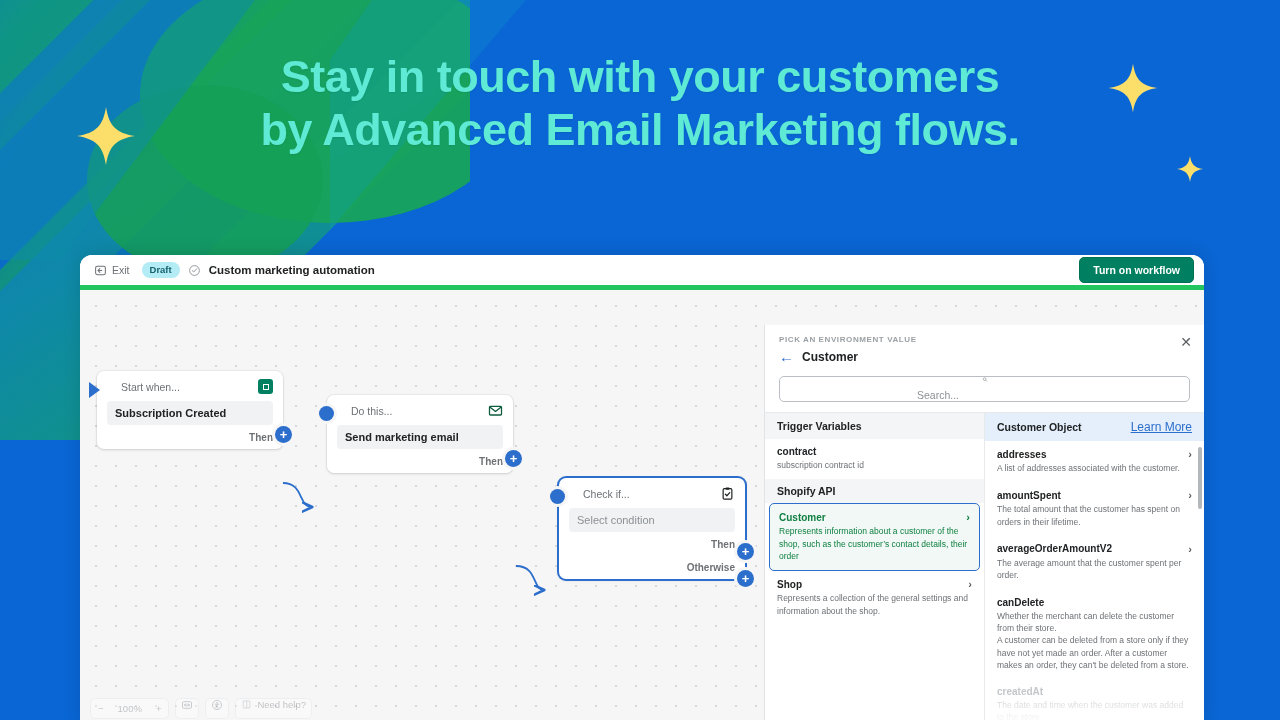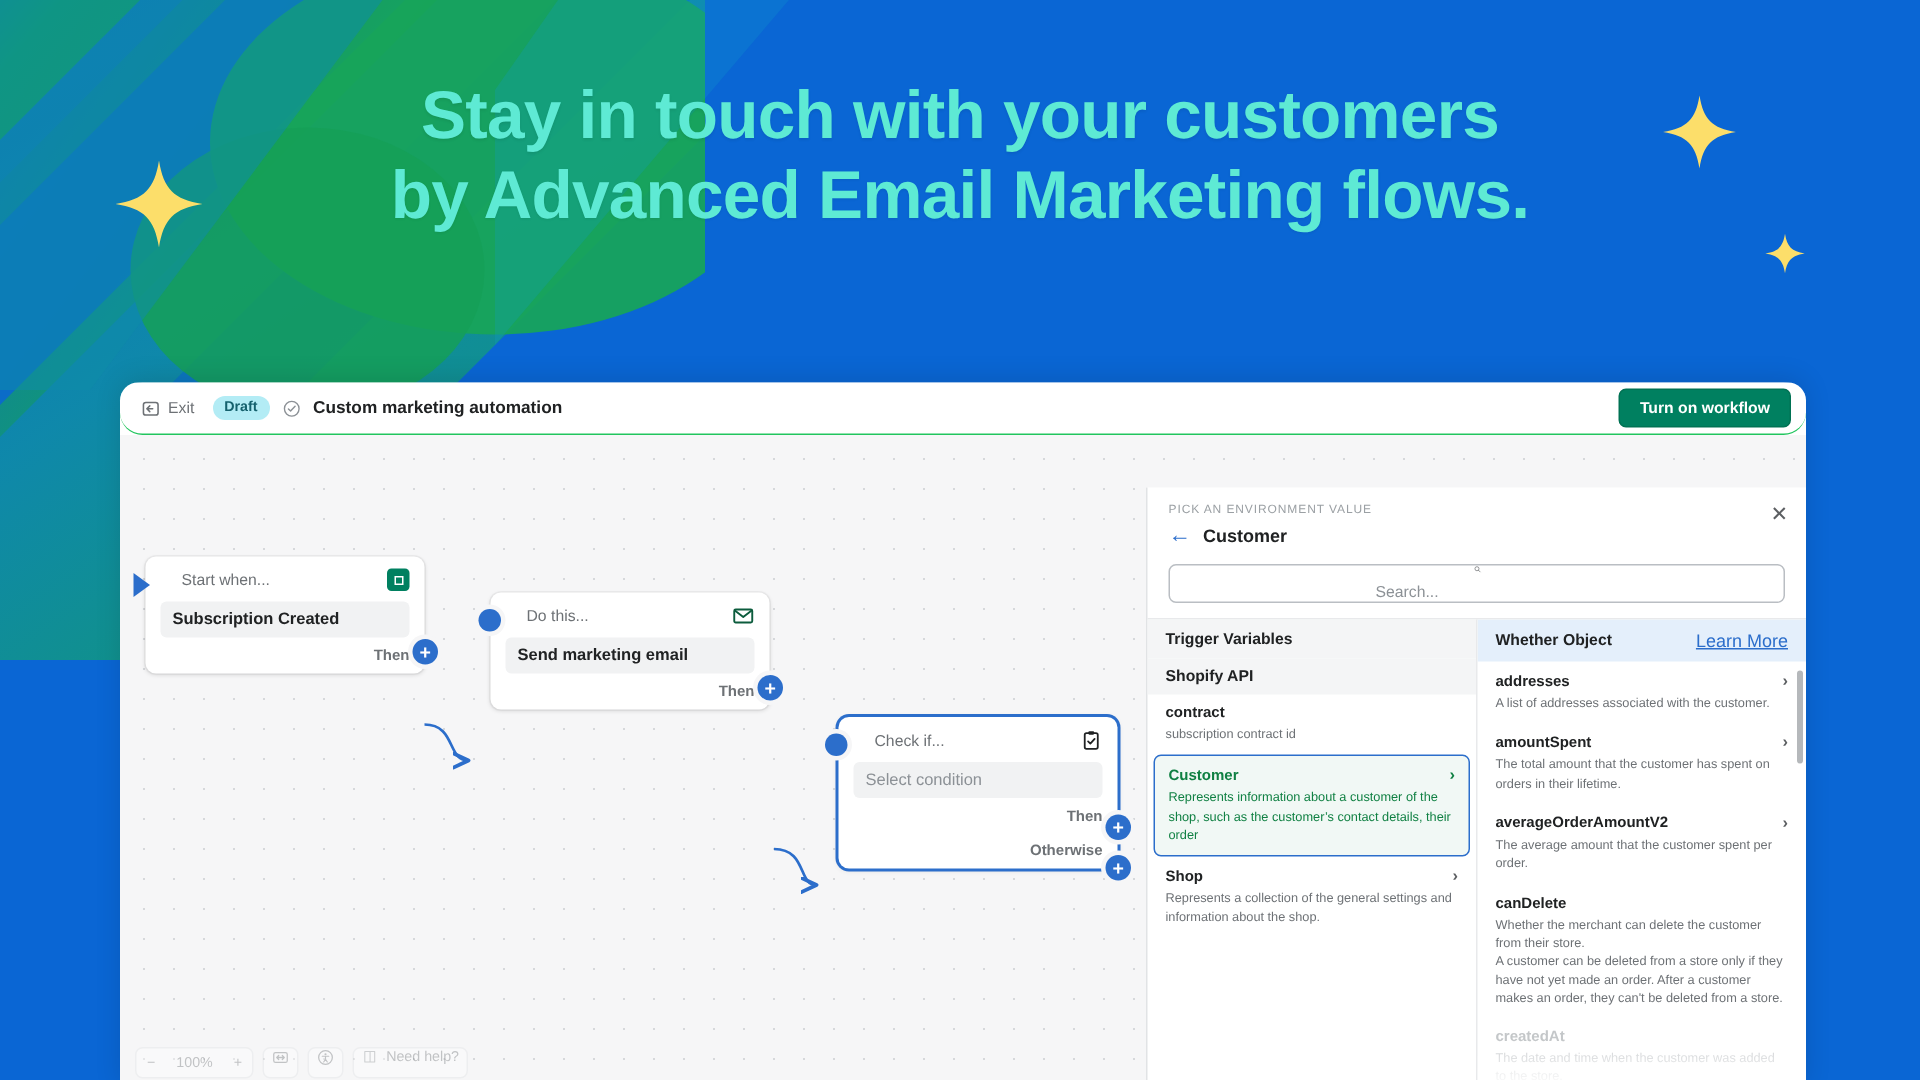--- a/index.html
+++ b/index.html
@@ -36,24 +36,23 @@
     background: #ffffff;
     border-radius: 12px 12px 0 0;
     overflow: hidden;
     box-shadow: 0 -2px 18px rgba(0,0,0,0.12);
   }
 
   
   .topbar {
     position: absolute; left:0; top:0; width: 100%; height: 35px;
     background: #ffffff;
-    border-bottom: 1px solid #22c55e;
+    border-bottom: 5px solid #22c55e;
     display: flex; align-items: center; padding: 0 10px;
     gap: 8px;
-    border-radius: 15px;
   }
   .exit-btn { display:flex; align-items:center; gap:5px; color:#6d7175;
               font-size:10.5px; cursor:pointer; padding:2px 4px; border-radius:4px; }
   .badge-draft {
     background:#b3ecf5; color:#15616d; font-size:9.5px; font-weight:600;
     padding:2px 8px; border-radius:10px; line-height:1.3;
   }
   .title-check { color:#8c9196; display:flex; align-items:center; }
   .wf-title { font-size:11.5px; font-weight:700; color:#202223; }
   .turnon-btn {
@@ -132,21 +131,21 @@
 
   
   #panel {
     position:absolute; right:0; top:35px; bottom:0; width:440px;
     background:#fff; border-left:1px solid #e1e3e5;
     display:flex; flex-direction:column;
   }
   .panel-head { padding:10px 14px 6px 14px; position:relative; }
   .panel-kicker {
     font-size:8px; letter-spacing:0.6px; color:#9ba0a4;
-    text-transform:uppercase; font-weight:400;
+    text-transform:uppercase; font-weight:700;
   }
   .panel-titlerow { display:flex; align-items:center; gap:8px; margin-top:5px; }
   .back-arrow { color:#2c6ecb; font-size:15px; line-height:1; cursor:pointer; }
   .panel-title { font-size:12px; font-weight:700; color:#202223; }
   .panel-close {
     position:absolute; right:12px; top:10px; color:#5c5f62;
     font-size:14px; cursor:pointer; line-height:1;
   }
   .search-wrap { padding: 6px 14px 10px 14px; }
   .search-box {
@@ -405,31 +404,31 @@
           </div>
         </div>
 
         <div class="cols">
 
           <div class="col left">
             <div class="col-head gray">
               <span>Trigger Variables</span>
             </div>
 
+            <div class="item">
+              <div class="item-title">
+                <span>contract</span>
+              </div>
+              <div class="item-desc">subscription contract id</div>
+            </div>
+
             <div class="item section">
               <div class="item-title">
                 <span>Shopify API</span>
               </div>
-            </div>
-
-            <div class="item">
-              <div class="item-title">
-                <span>contract</span>
-              </div>
-              <div class="item-desc">subscription contract id</div>
             </div>
 
             <div class="item highlight">
               <div class="item-title">
                 <span>Customer</span>
                 <span class="chev">›</span>
               </div>
               <div class="item-desc">Represents information about a customer of the shop, such as the customer’s contact details, their order</div>
             </div>
 
@@ -437,21 +436,21 @@
               <div class="item-title">
                 <span>Shop</span>
                 <span class="chev">›</span>
               </div>
               <div class="item-desc">Represents a collection of the general settings and information about the shop.</div>
             </div>
           </div>
 
           <div class="col">
             <div class="col-head blue">
-              <span>Whether Object</span>
+              <span>Customer Object</span>
               <span class="learn-more">Learn More</span>
             </div>
 
             <div class="item">
               <div class="item-title">
                 <span>addresses</span>
                 <span class="chev">›</span>
               </div>
               <div class="item-desc">A list of addresses associated with the customer.</div>
             </div>

